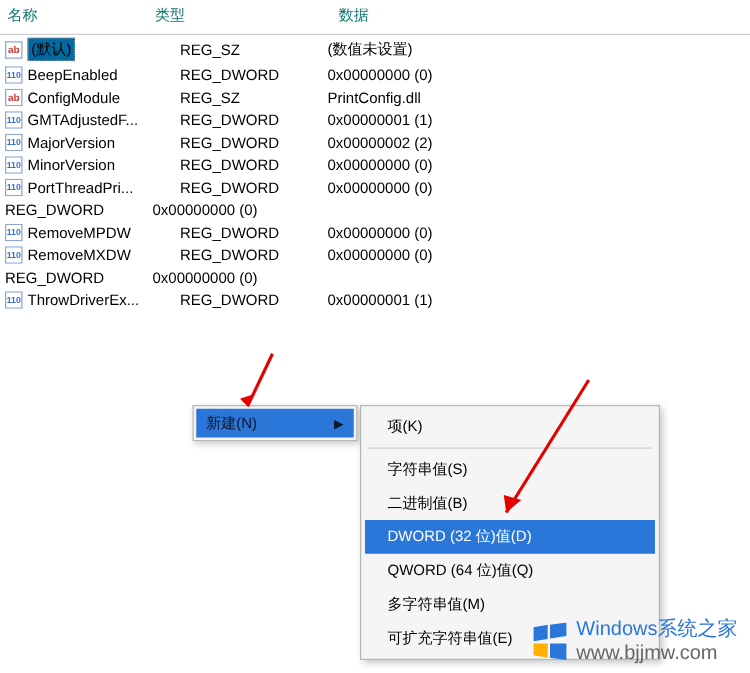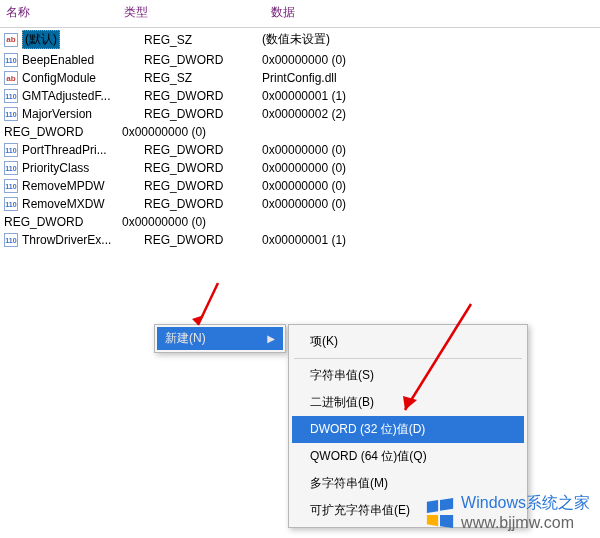--- a/index.html
+++ b/index.html
@@ -10,21 +10,21 @@
     background: #fff;
     width: 600px;
     height: 538px;
     overflow: hidden;
     position: relative;
   }
   .header {
     display: flex;
     border-bottom: 1px solid #d0d0d0;
     padding: 4px 0 6px 6px;
-    color: #701a75;
+    color: #0f766e;
   }
   .col-name { width: 118px; }
   .col-type { width: 118px; }
   .col-data { flex: 1; margin-left: 29px; }
   .header span { font-size: 12px; }
   .table { }
   .row {
     display: flex;
     align-items: center;
     padding: 2px 0 2px 4px;
@@ -56,21 +56,21 @@
     left: 154px;
     top: 324px;
     width: 132px;
     background: #f5f5f5;
     border: 1px solid #b7b7b7;
     box-shadow: 2px 2px 6px rgba(0,0,0,0.25);
     padding: 2px;
   }
   .parent-item {
     background: #2b77d9;
-    color: #e5e5e5;
+    color: #0f172a;
     padding: 3px 8px;
     display: flex;
     justify-content: space-between;
     align-items: center;
     font-size: 12px;
   }
   .parent-item .arrow { font-size: 10px; }
 
   
   .sub-menu {
@@ -164,36 +164,36 @@
   </div>
   <div class="row">
     <span class="cell-name">
         <span class="icon-dword">110</span>
         <span>MajorVersion</span>
       </span>
     <span class="cell-type">REG_DWORD</span>
     <span class="cell-data">0x00000002 (2)</span>
   </div>
   <div class="row">
+    <span class="cell-name">
+        <span class="icon-dword">110</span>
+        <span>MinorVersion</span>
+      </span>
     <span class="cell-type">REG_DWORD</span>
     <span class="cell-data">0x00000000 (0)</span>
   </div>
   <div class="row">
     <span class="cell-name">
         <span class="icon-dword">110</span>
         <span>PortThreadPri...</span>
       </span>
     <span class="cell-type">REG_DWORD</span>
     <span class="cell-data">0x00000000 (0)</span>
   </div>
   <div class="row">
-    <span class="cell-name">
-        <span class="icon-dword">110</span>
-        <span>PriorityClass</span>
-      </span>
     <span class="cell-type">REG_DWORD</span>
     <span class="cell-data">0x00000000 (0)</span>
   </div>
   <div class="row">
     <span class="cell-name">
         <span class="icon-dword">110</span>
         <span>RemoveMPDW</span>
       </span>
     <span class="cell-type">REG_DWORD</span>
     <span class="cell-data">0x00000000 (0)</span>

